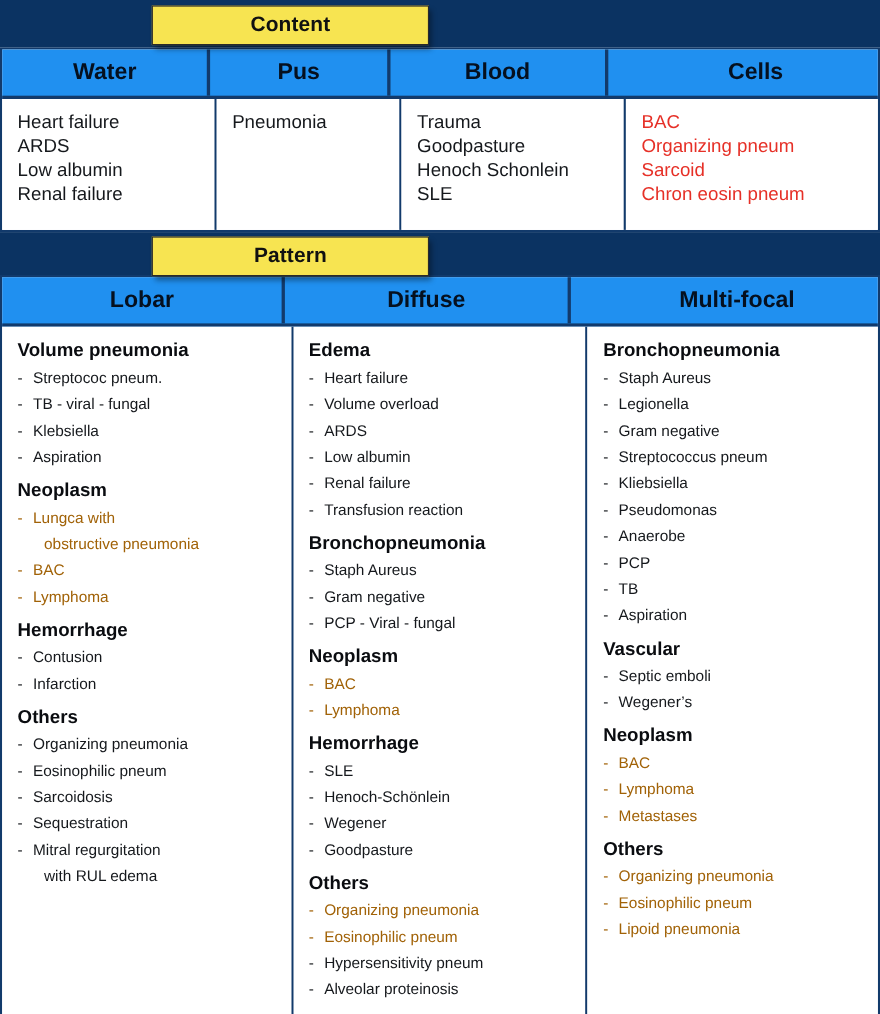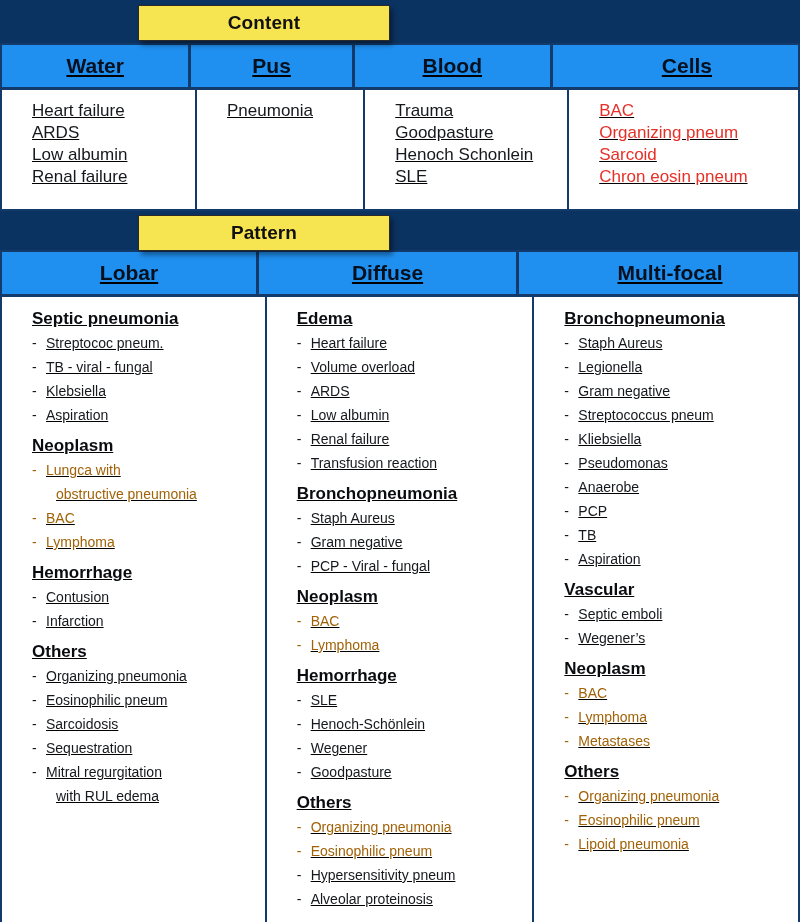--- a/index.html
+++ b/index.html
@@ -47,21 +47,20 @@
   
   .tbl {
     position: absolute;
     left: 0;
     width: 800px;
     box-sizing: border-box;
     background: #ffffff;
     border: 2px solid #123a6b;
     display: flex;
     flex-direction: column;
-    text-decoration: underline;
   }
   #tbl-content { top: 43px; height: 168px; }
   #tbl-pattern { top: 250px; height: 672px; border-bottom: none; }
 
   .hdr-row {
     display: flex;
     width: 100%;
     background: #2090f0;
     flex: 0 0 auto;
     border-bottom: 3px solid #123a6b;
@@ -82,21 +81,21 @@
   .body-row {
     display: flex;
     width: 100%;
     flex: 1 1 auto;
     min-height: 0;
   }
   .body-cell {
     box-sizing: border-box;
     border-right: 2px solid #123a6b;
     background: #ffffff;
-    padding: 10px 6px 6px 30px;
+    padding: 10px 6px 6px 14px;
     overflow: hidden;
   }
   .body-cell:last-child { border-right: none; }
 
   
   .c-water    { width: 196px; }
   .c-pus      { width: 169px; }
   .c-blood    { width: 205px; }
   .c-cells    { width: 230px; }
 
@@ -199,21 +198,21 @@
   <div class="tbl" id="tbl-pattern">
     <div class="hdr-row">
       <div class="hdr-cell c-lobar">Lobar</div>
       <div class="hdr-cell c-diffuse">Diffuse</div>
       <div class="hdr-cell c-multi">Multi-focal</div>
     </div>
     <div class="body-row">
       <div class="body-cell c-lobar">
         <div>
             <div class="group">
-              <div class="group-title">Septic pneumonia</div>
+              <div class="group-title">Volume pneumonia</div>
               <ul class="group-items">
                 <li>Streptococ pneum.</li>
                 <li>TB - viral - fungal</li>
                 <li>Klebsiella</li>
                 <li>Aspiration</li>
               </ul>
             </div>
             <div class="group">
               <div class="group-title">Neoplasm</div>
               <ul class="group-items">

